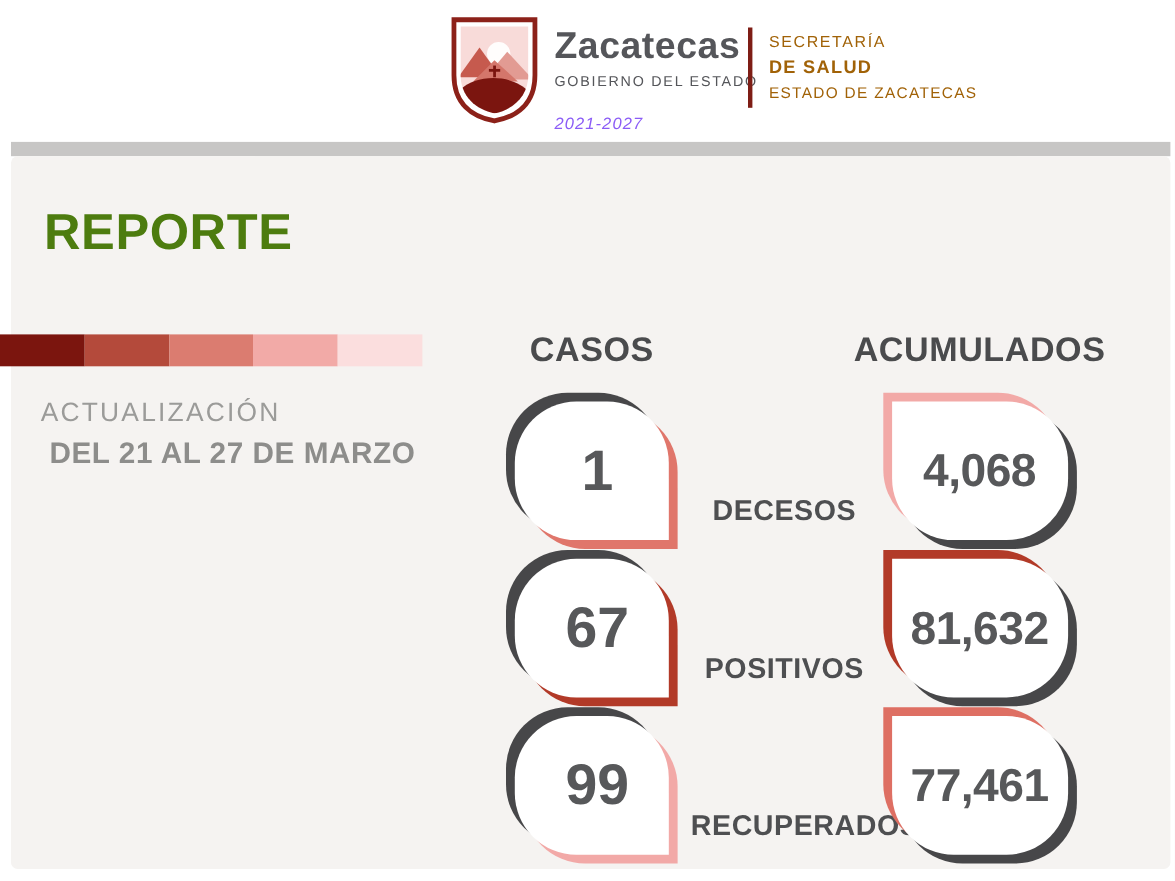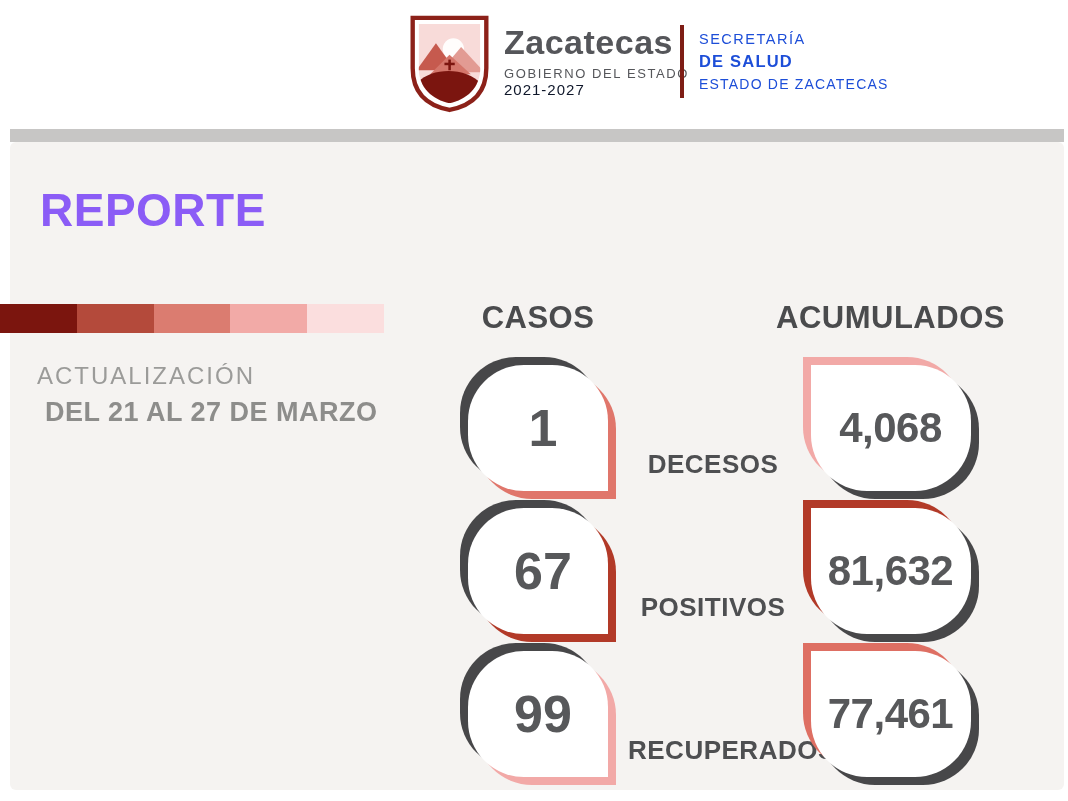--- a/index.html
+++ b/index.html
@@ -10,23 +10,23 @@
     position:relative;
     overflow:hidden;
   }
 
   
   .top-header { position:absolute; left:0; top:0; width:100%; height:128px; background:#ffffff;padding-left:24px; }
   .logo-block { position:absolute; left:403px; top:12px; display:flex; align-items:flex-start; }
   .wordmark { margin-left:8px; margin-top:13px; width:160px; }
   .state-name { font-size:34px; font-weight:bold; color:#55565a; line-height:1; letter-spacing:0.5px; }
   .gov-line  { font-size:13px; letter-spacing:1.6px; color:#55565a; margin-top:7px; white-space:nowrap; }
-  .period    { font-size:15px; letter-spacing:1px; color:#0f172a; margin-top:0; }
+  .period    { font-size:15px; letter-spacing:1px; color:#8b5cf6; margin-top:23px;font-style:italic; }
   .v-divider { width:4px; height:73px; margin:13px 0 0 16px; }
-  .ministry  { margin:19px 0 0 15px; color:#1d4ed8; }
+  .ministry  { margin:19px 0 0 15px; color:#a16207; }
   .ministry .m1 { font-size:14.5px; letter-spacing:1.5px; }
   .ministry .m2 { font-size:16.5px; font-weight:bold; letter-spacing:1.2px; margin-top:5px; }
   .ministry .m3 { font-size:14px; letter-spacing:1.2px; margin-top:5px; white-space:nowrap;text-align:right; }
 
   
   .gray-bar { position:absolute; top:129px; left:10px; right:4px; height:13px; background:#c7c6c5; }
   .panel { position:absolute; top:142px; left:10px; right:4px; bottom:11px; background:#f5f3f1; border-radius:6px; }
 
   
   .title { position:absolute; left:30px; top:44px; font-size:46px; line-height:49px; font-weight:bold; letter-spacing:0.5px; }
@@ -99,21 +99,21 @@
       <div class="m3">ESTADO DE ZACATECAS</div>
     </div>
   </div>
 </header>
 
 <div class="gray-bar"></div>
 
 <main class="panel">
 
   <h1 class="title">
-    <span style="color: #8b5cf6;">REPORTE</span><br>
+    <span style="color: #4d7c0f;">REPORTE</span><br>
   </h1>
 
   <div class="gradient-bar">
     <span style="background: rgb(123, 21, 14);"></span>
     <span style="background: rgb(180, 74, 59);"></span>
     <span style="background: rgb(219, 124, 112);"></span>
     <span style="background: rgb(242, 170, 167);"></span>
     <span style="background: rgb(251, 222, 222);"></span>
   </div>
 

